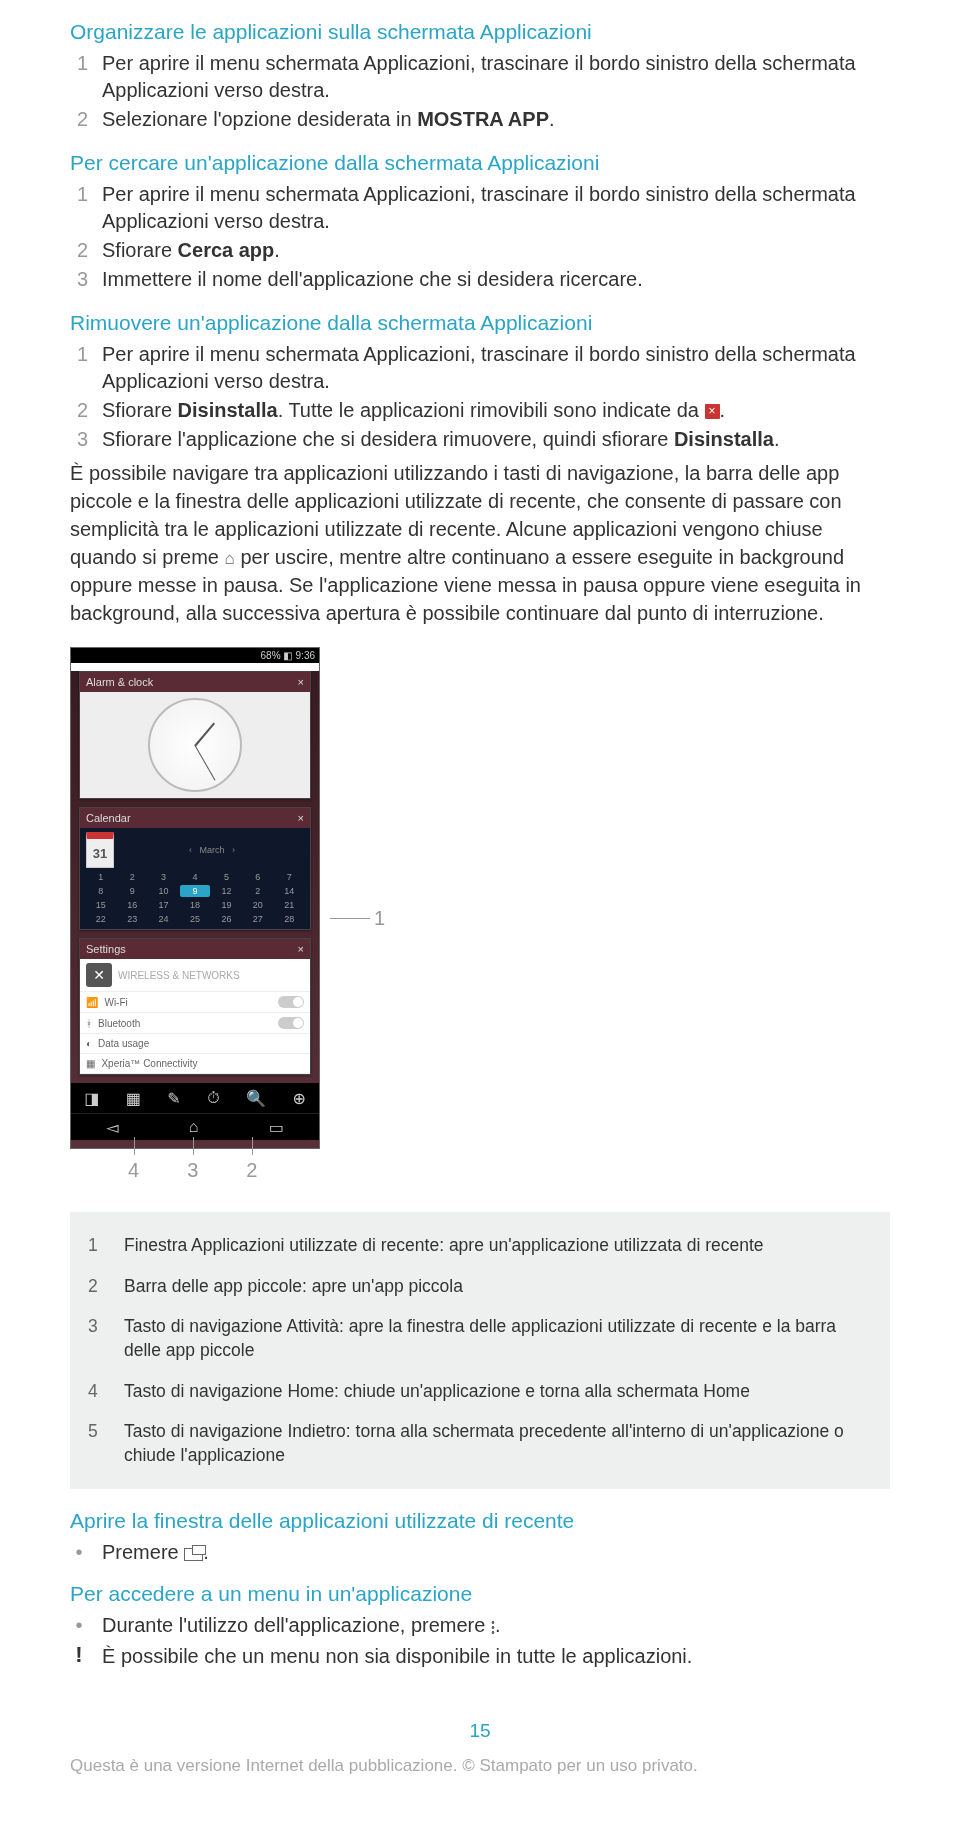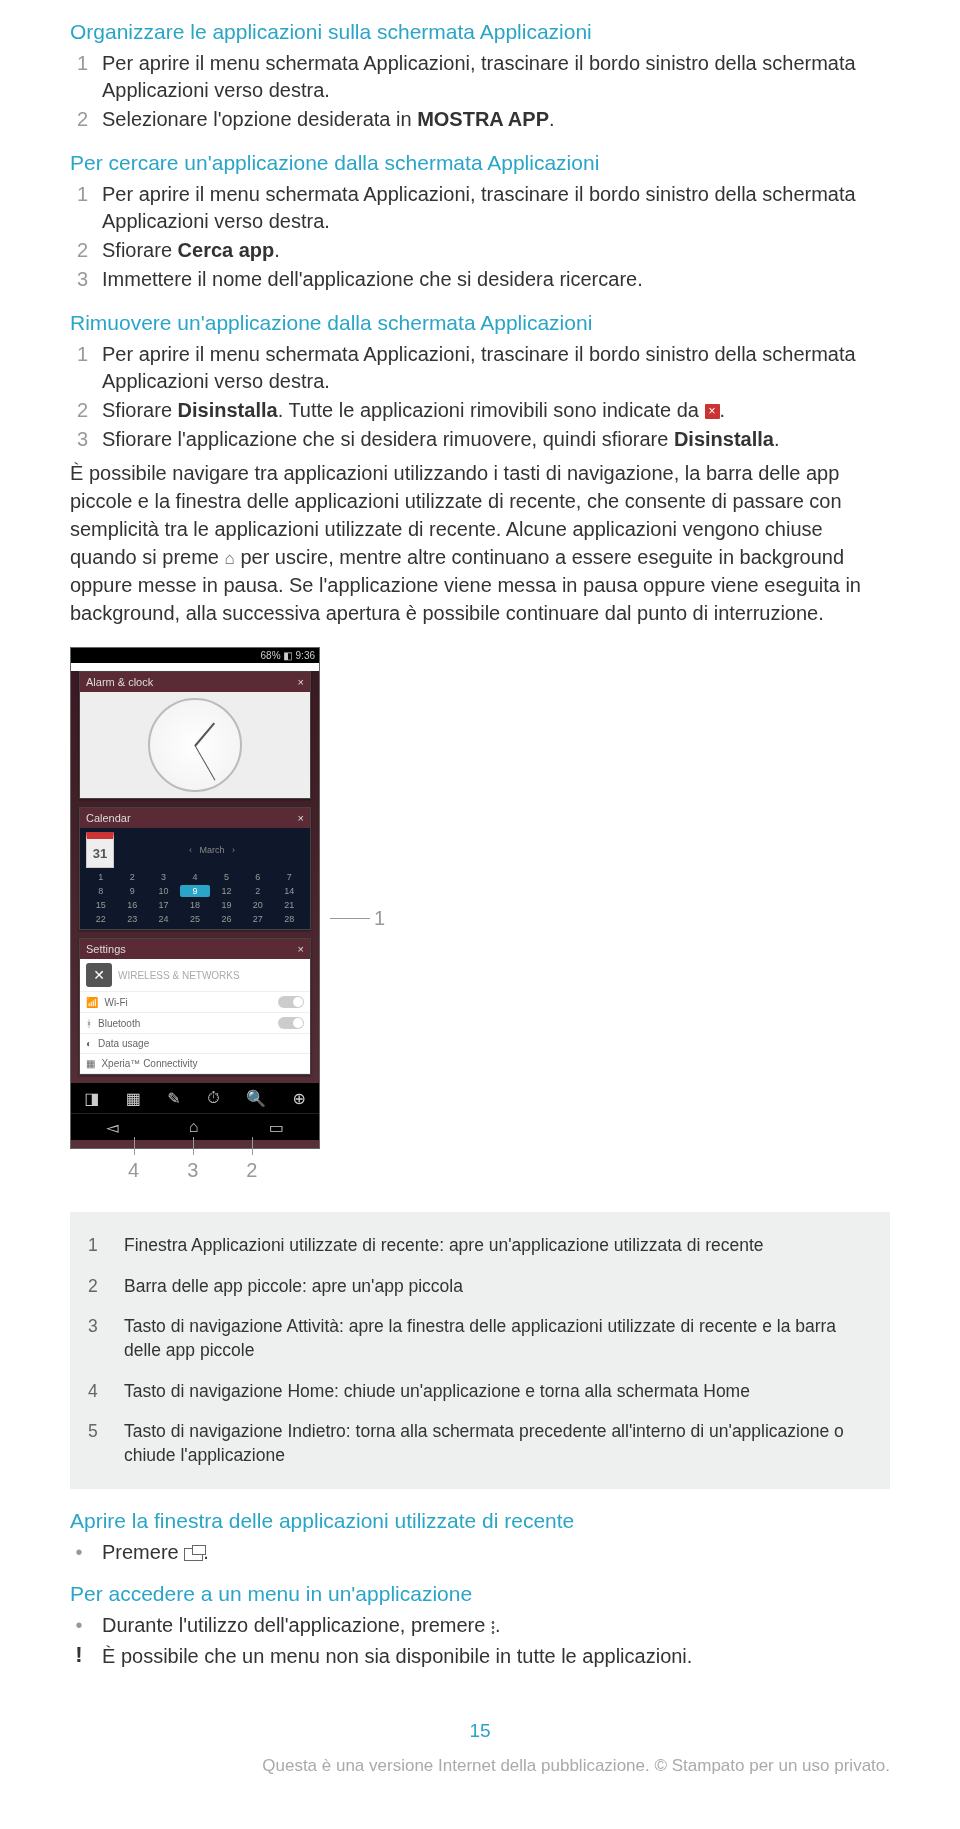--- a/index.html
+++ b/index.html
@@ -214,21 +214,21 @@
   }
   .bullet {color:#999;font-size:20px;min-width:18px;text-align:center;line-height:1.3;}
   .warn-row {
     display:flex;gap:14px;margin:4px 0;
   }
   .warn {color:#333;font-size:22px;min-width:18px;text-align:center;font-weight:bold;line-height:1.1;}
   .page-num {
     text-align:center;color:#2aa5c7;font-size:19px;margin-top:50px;
   }
   .footer-note {
-    text-align:right;color:#aaa;font-size:17px;margin-top:14px;
+    text-align:left;color:#aaa;font-size:17px;margin-top:14px;
   }
 </style>
 </head>
 <body>
 
 <div class="page">
 
   <div class="section-title">Organizzare le applicazioni sulla schermata Applicazioni</div>
   <div class="step-row">
     <div class="step-num">1</div>

